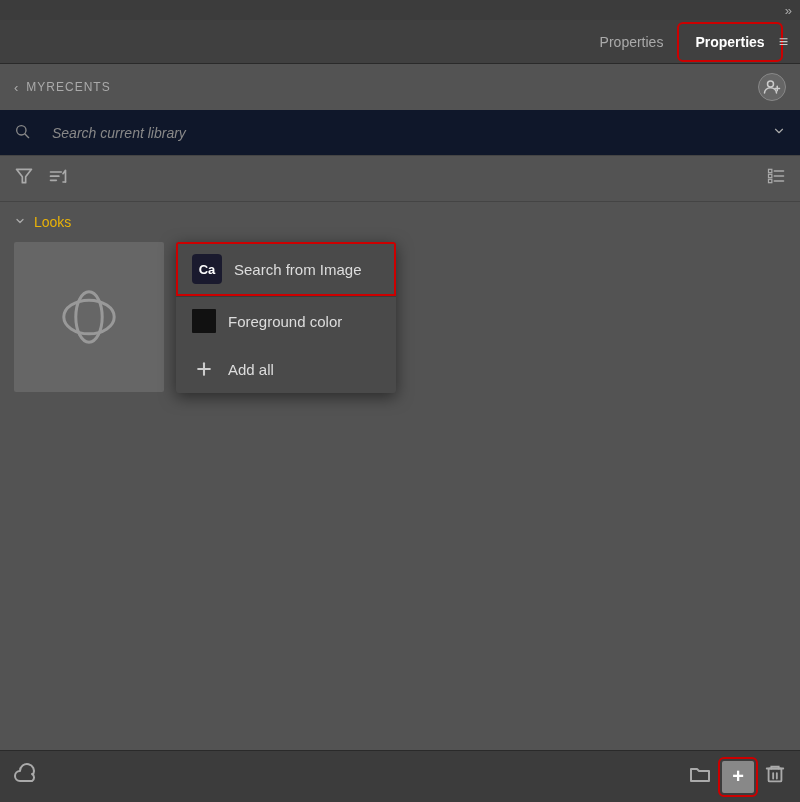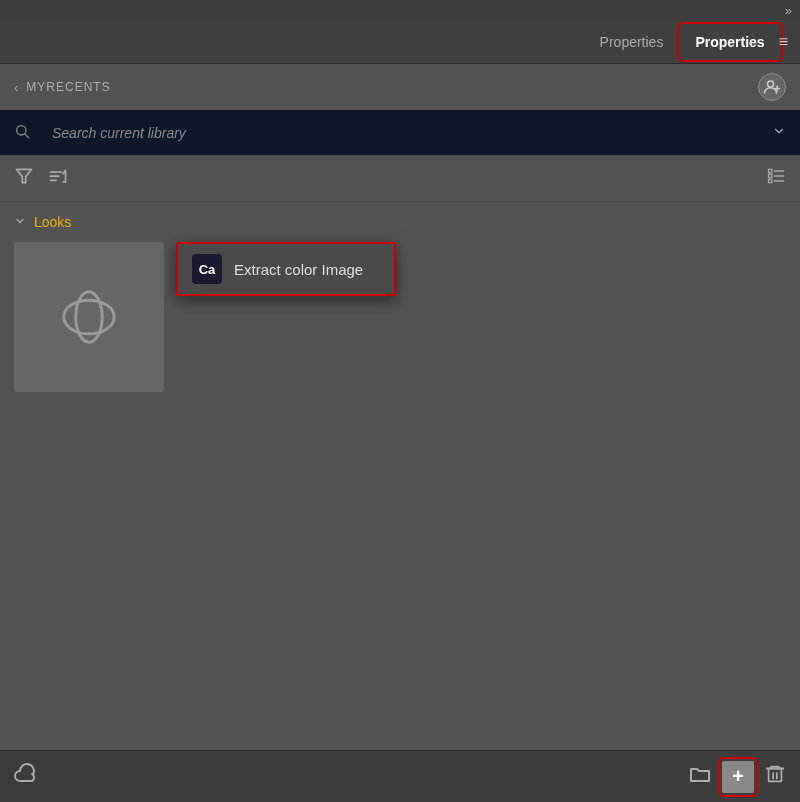--- a/index.html
+++ b/index.html
@@ -447,27 +447,40 @@
         </svg>
       </div>
     </div>
 
     <div class="dropdown-menu">
 
       <div class="menu-item highlighted">
         <div class="menu-icon-ca">
           <span>Ca</span>
         </div>
-        <span>Extract color Image</span>
+        <span>Search from Image</span>
       </div>
 
       <div style="height:1px;background:#3a3a3a;margin:0 0;"></div>
 
-
-
+      <div class="menu-item">
+        <div class="menu-icon-square"></div>
+        <span>Foreground color</span>
+      </div>
+
+
+      <div class="menu-item">
+        <div class="menu-icon-plus">
+          <svg width="20" height="20" viewBox="0 0 24 24" fill="none">
+            <line x1="12" y1="5" x2="12" y2="19" stroke="#ccc" stroke-width="2.5" stroke-linecap="round"></line>
+            <line x1="5" y1="12" x2="19" y2="12" stroke="#ccc" stroke-width="2.5" stroke-linecap="round"></line>
+          </svg>
+        </div>
+        <span>Add all</span>
+      </div>
     </div>
   </div>
 </div>
 
 <div class="bottom-bar">
   <span class="cloud-icon">
     <svg width="24" height="24" viewBox="0 0 24 24" fill="none">
       <path d="M6 19a5 5 0 0 1 0-10 7 7 0 1 1 13.33 3H18a4 4 0 0 1 0 7H6z" stroke="#aaa" stroke-width="2" fill="none" stroke-linejoin="round"></path>
     </svg>
   </span>

